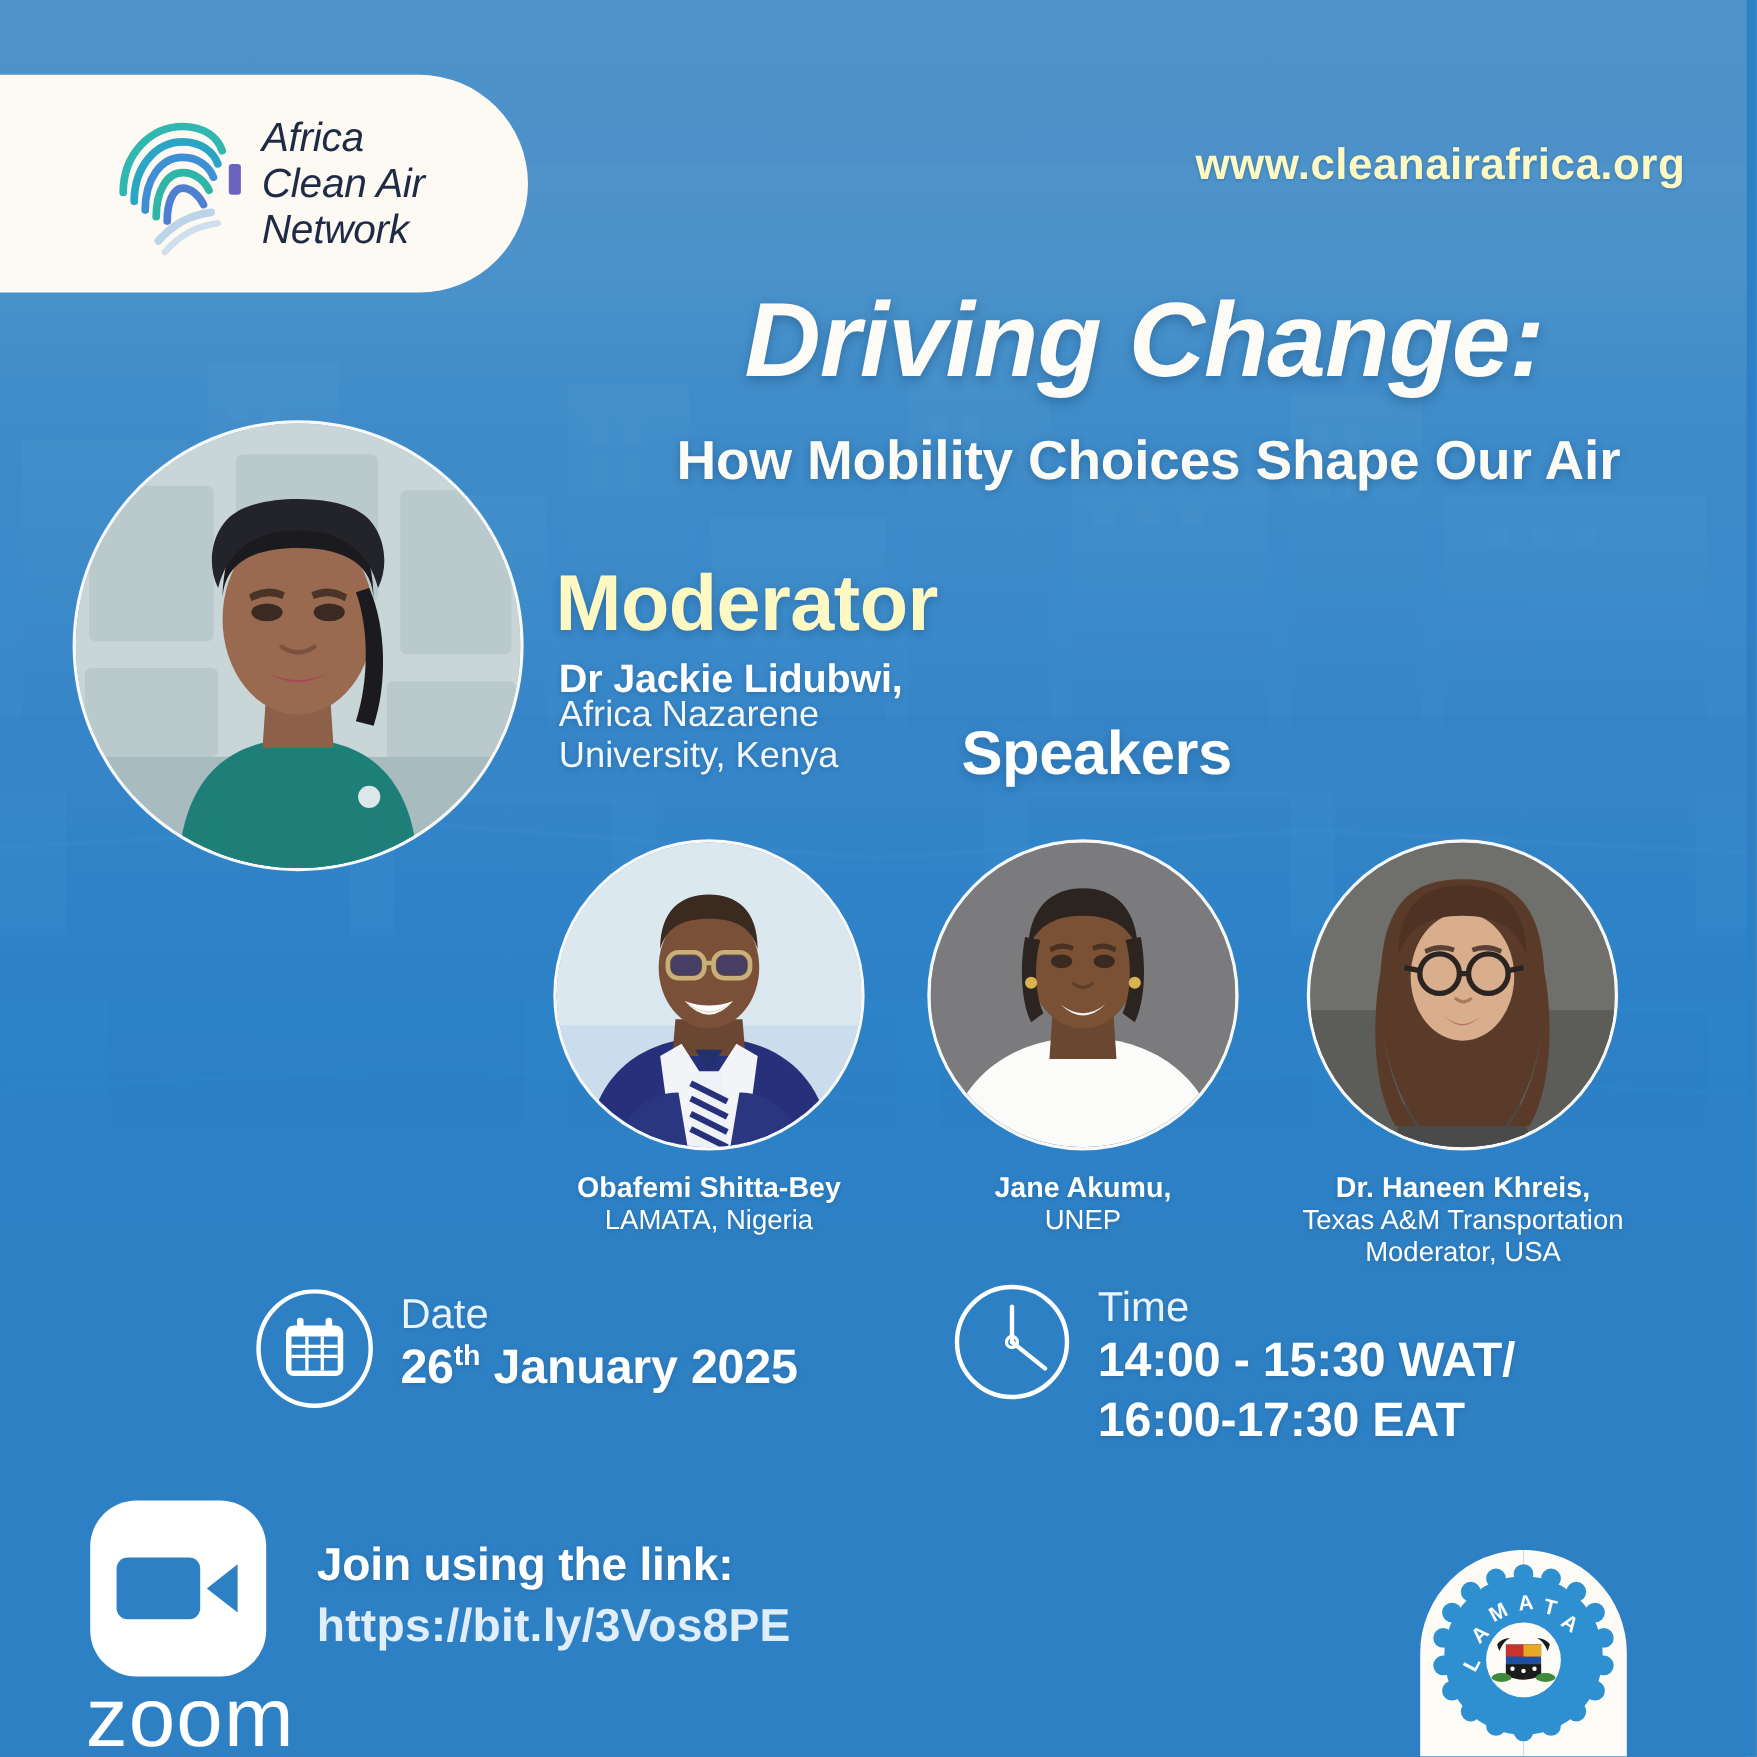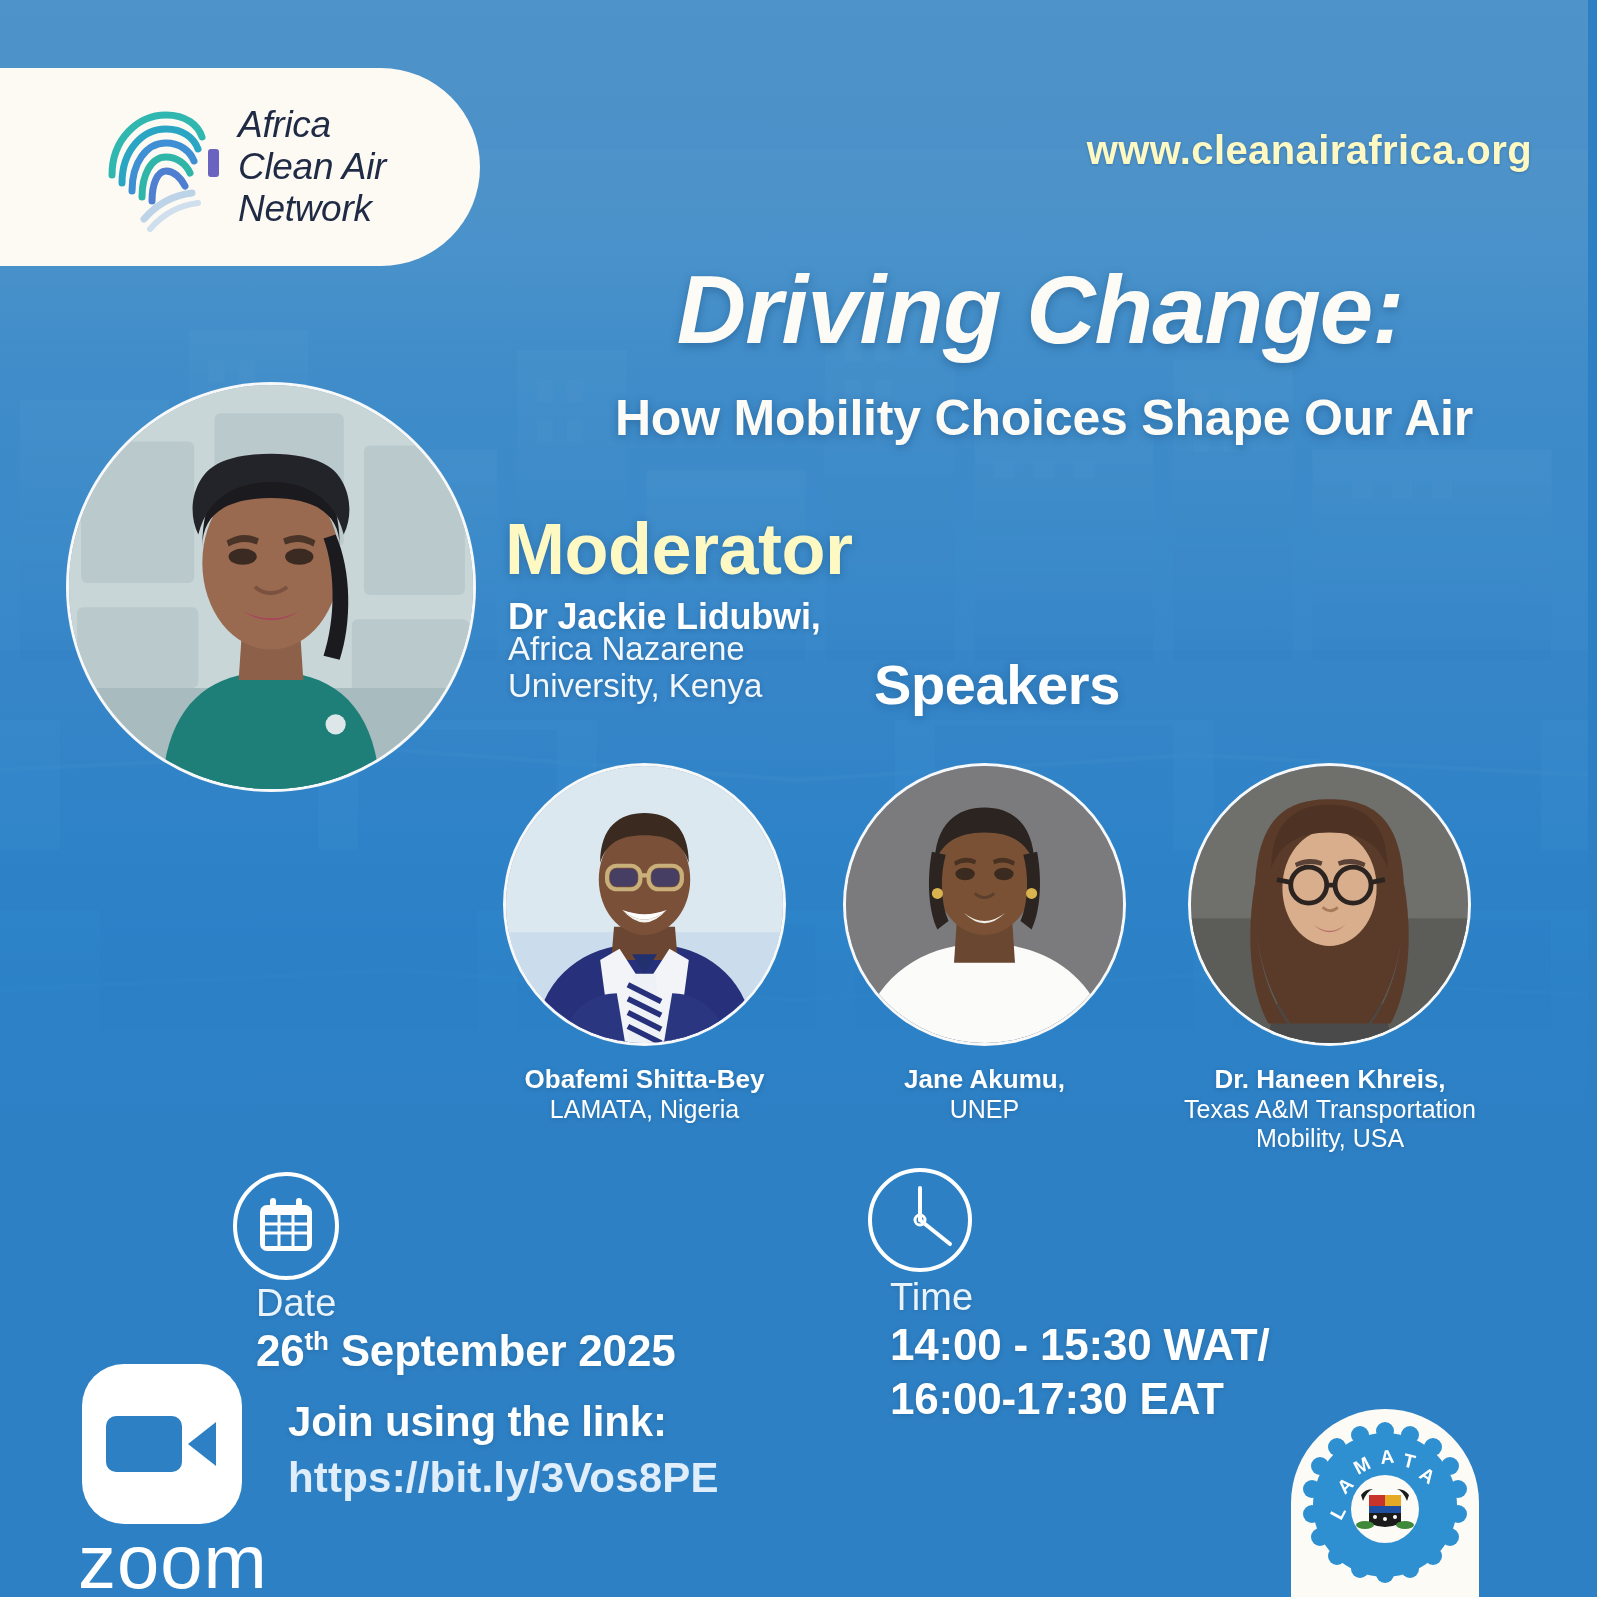--- a/index.html
+++ b/index.html
@@ -172,21 +172,21 @@
     top: 1064px;
     text-shadow: 0 1px 4px rgba(12,55,95,.25);
   }
   .spk-caption .nm { font-size: 26px; font-weight: bold; line-height: 1.18; }
   .spk-caption .org { font-size: 25px; font-weight: normal; line-height: 1.18; }
   .c0 { left: 483px; width: 323px; }
   .c1 { left: 823px; width: 323px; }
   .c2 { left: 1160px; width: 340px; }
 
   
-  .info { position: absolute; display: flex; align-items: flex-start; flex-direction: column; }
+  .info { position: absolute; display: flex; align-items: flex-start; }
   .info-date { left: 232px; top: 1172px; }
   .info-time { left: 866px; top: 1166px; }
   .info-icon { width: 108px; height: 108px; flex: none; }
   .info-icon svg { width: 100%; height: 100%; display: block; }
   .info-body { margin-left: 24px; padding-top: 4px; }
   .info-label {
     color: #e9f3fb;
     font-size: 38px;
     font-weight: normal;
     line-height: 1.05;
@@ -473,42 +473,42 @@
     <div class="nm">Jane Akumu,</div>
     <div class="org">UNEP</div>
   </div>
   <div class="spk-caption c0">
     <div class="nm">Obafemi Shitta-Bey</div>
     <div class="org">LAMATA, Nigeria</div>
   </div>
   <div class="spk-caption c2">
     <div class="nm">Dr. Haneen Khreis,</div>
     <div class="org">Texas A&amp;M Transportation</div>
-    <div class="org">Mobility, USA</div>
+    <div class="org">Moderator, USA</div>
   </div>
 
   <div class="info info-date">
     <div class="info-icon">
       <svg viewBox="0 0 108 108">
         <ellipse cx="54" cy="54" rx="51" ry="52" fill="none" stroke="#ffffff" stroke-width="4"></ellipse>
         <rect x="28" y="33" width="52" height="46" rx="7" fill="#ffffff"></rect>
         <rect x="33" y="43" width="42" height="31" fill="#2e80c4"></rect>
         <g stroke="#ffffff" stroke-width="3">
           <line x1="33" y1="52" x2="75" y2="52"></line>
           <line x1="33" y1="61" x2="75" y2="61"></line>
           <line x1="47" y1="43" x2="47" y2="74"></line>
           <line x1="61" y1="43" x2="61" y2="74"></line>
         </g>
         <rect x="38" y="26" width="6" height="14" rx="3" fill="#ffffff"></rect>
         <rect x="64" y="26" width="6" height="14" rx="3" fill="#ffffff"></rect>
       </svg>
     </div>
     <div class="info-body">
       <div class="info-label">Date</div>
-      <div class="info-value"><span>26</span><sup>th</sup><span> September 2025</span></div>
+      <div class="info-value"><span>26</span><sup>th</sup><span> January 2025</span></div>
     </div>
   </div>
 
   <div class="info info-time">
     <div class="info-icon">
       <svg viewBox="0 0 108 108">
         <circle cx="54" cy="54" r="50" fill="none" stroke="#ffffff" stroke-width="4"></circle>
         <circle cx="54" cy="54" r="5" fill="none" stroke="#ffffff" stroke-width="3"></circle>
         <line x1="54" y1="54" x2="54" y2="22" stroke="#ffffff" stroke-width="4" stroke-linecap="round"></line>
         <line x1="54" y1="54" x2="84" y2="78" stroke="#ffffff" stroke-width="4" stroke-linecap="round"></line>

